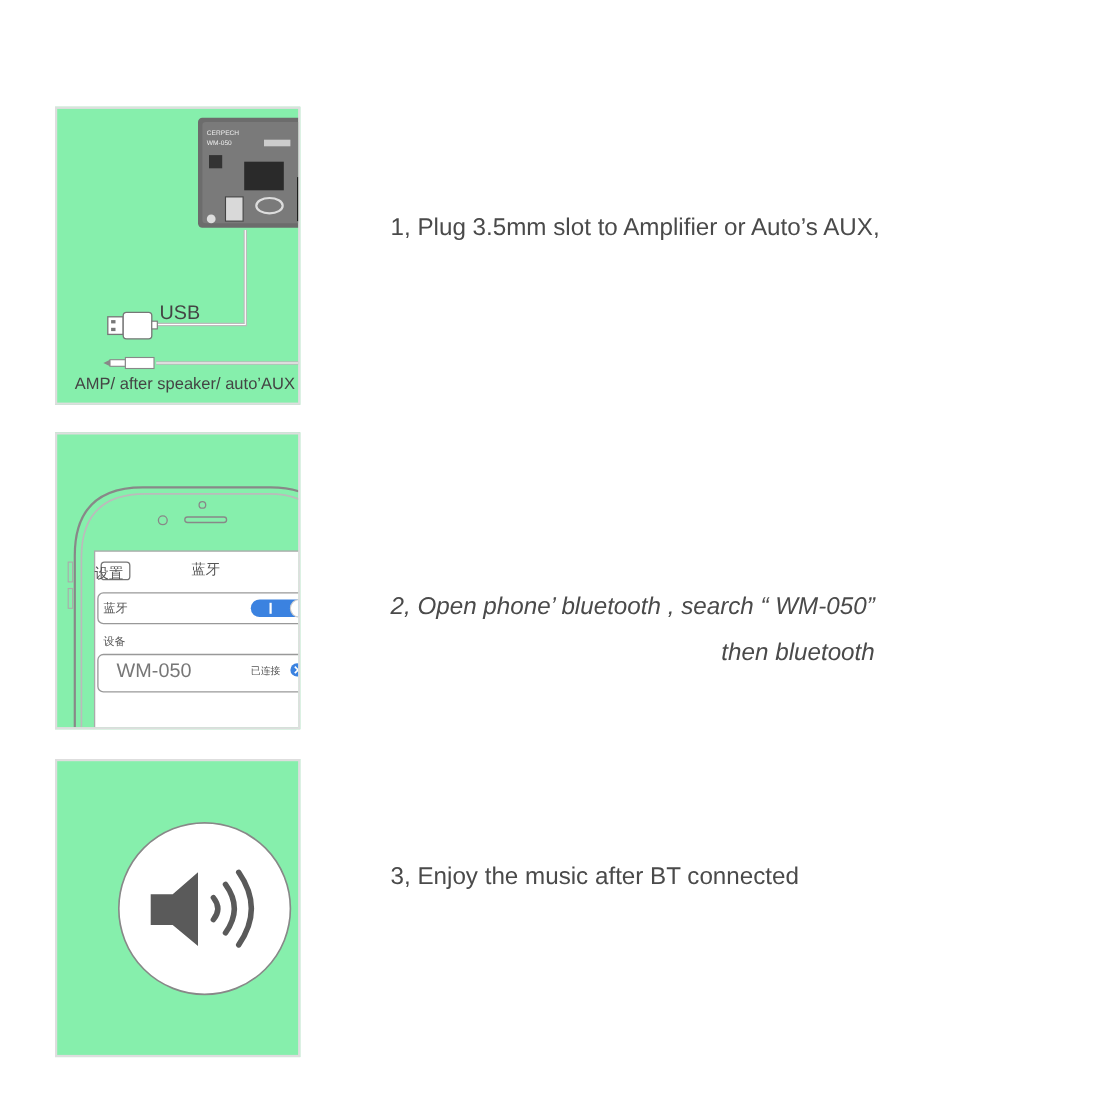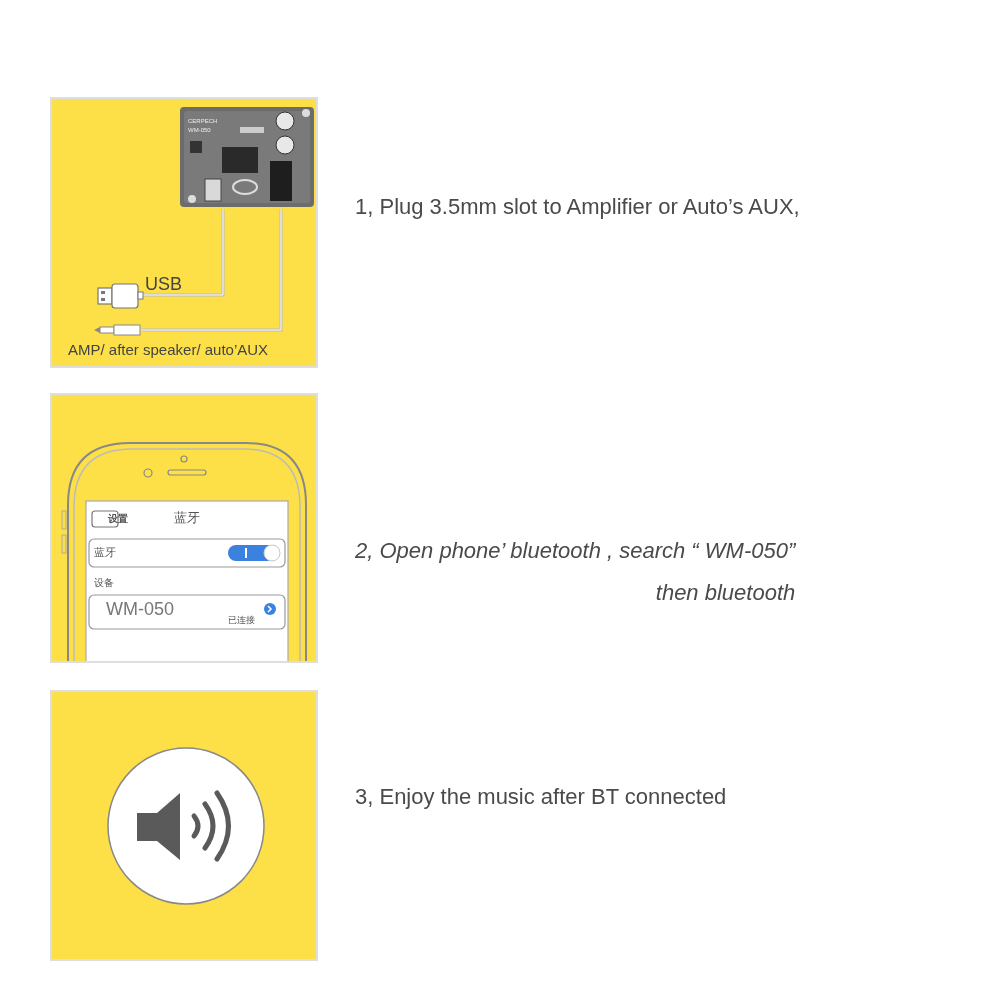--- a/index.html
+++ b/index.html
@@ -1,17 +1,17 @@
 <!DOCTYPE html>
 <html><head>
 <meta charset="utf-8">
 <style>
   html, body { margin: 0; padding: 0; background: #ffffff; }
   body { width: 1001px; height: 1001px; position: relative; overflow: hidden; font-family: "Liberation Sans", sans-serif; }
-  .panel { position: absolute; left: 50px; width: 268px; border: 2px solid #dedede; background: #fde047; box-sizing: border-box; overflow: hidden; padding-left: 20px; }
+  .panel { position: absolute; left: 50px; width: 223px; border: 2px solid #dedede; background: #86efac; box-sizing: border-box; overflow: hidden; padding-left: 20px; }
   .p1 { top: 97px; height: 271px; }
   .p2 { top: 393px; height: 270px; }
   .p3 { top: 690px; height: 271px; }
   .step { position: absolute; left: 355px; color: #4a4a4a; font-size: 22px; line-height: 42px; white-space: nowrap; text-align: right; }
   .step .line2 { display: block; padding-left: 26px; }
   .s1 { top: 186px; }
   .s2 { top: 530px; font-style: italic; }
   .s3 { top: 757px; margin-top: 19px; }
   .lbl { position: absolute; color: #444; font-size: 15px; white-space: nowrap; }
   svg { position: absolute; left: 0; top: 0; }
@@ -79,26 +79,26 @@
     <rect x="10" y="140" width="4" height="18" fill="none" stroke="#aaa"></rect>
     <rect x="40" y="116" width="26" height="16" rx="3" fill="#fff" stroke="#777" stroke-width="1.2"></rect>
     <rect x="37" y="144" width="196" height="28" rx="5" fill="#fff" stroke="#999" stroke-width="1.2"></rect>
     <rect x="176" y="150" width="52" height="16" rx="8" fill="#3b82e0"></rect>
     <circle cx="220" cy="158" r="8" fill="#fff" stroke="#ccc"></circle>
     <rect x="193" y="153" width="2" height="10" fill="#fff"></rect>
     <rect x="37" y="200" width="196" height="34" rx="5" fill="#fff" stroke="#999" stroke-width="1.2"></rect>
     <circle cx="218" cy="214" r="6" fill="#3b82e0"></circle>
     <path d="M216 211 L219 214 L216 217" fill="none" stroke="#fff" stroke-width="1.5"></path>
   </svg>
-  <div class="phone-text" style="left:56px; top:117px; font-size:10px;font-weight:bold;">设置</div>
+  <div class="phone-text" style="left:34px; top:117px; font-size:13px;">设置</div>
   <div class="phone-text" style="left:122px; top:114px; font-size:13px;">蓝牙</div>
   <div class="phone-text" style="left:42px; top:150px; font-size:11px;">蓝牙</div>
   <div class="phone-text" style="left:42px; top:181px; font-size:10px;">设备</div>
   <div class="phone-text" style="left:54px; top:204px; font-size:18px; color:#777;">WM-050</div>
-  <div class="phone-text" style="left:176px; top:219px; font-size:9px;">已连接</div>
+  <div class="phone-text" style="left:176px; top:209px; font-size:9px;">已连接</div>
 </div>
 
 <div class="step s2">
   <span>2, Open phone’ bluetooth , search “ WM-050”</span>
   <span class="line2">then bluetooth</span>
 </div>
 
 <div class="panel p3">
   <svg width="268" height="271" viewBox="0 0 268 271">
     <circle cx="134" cy="134" r="78" fill="#fff" stroke="#888" stroke-width="1.5"></circle>

